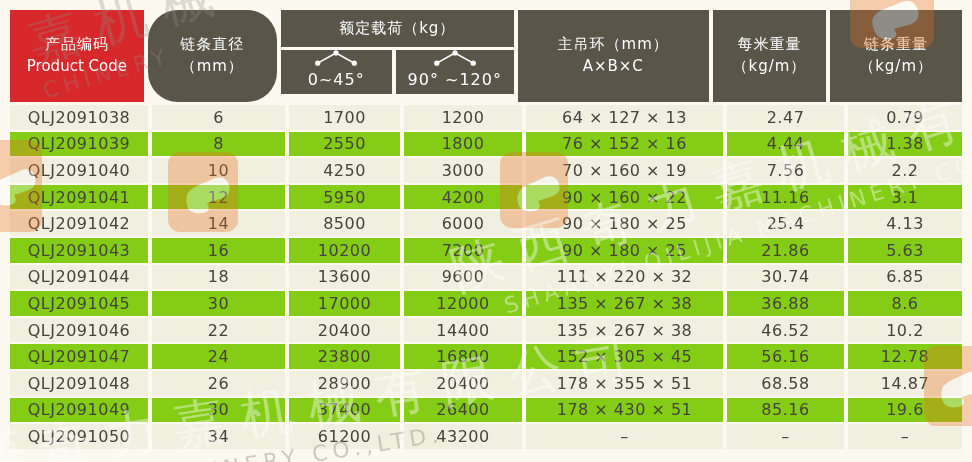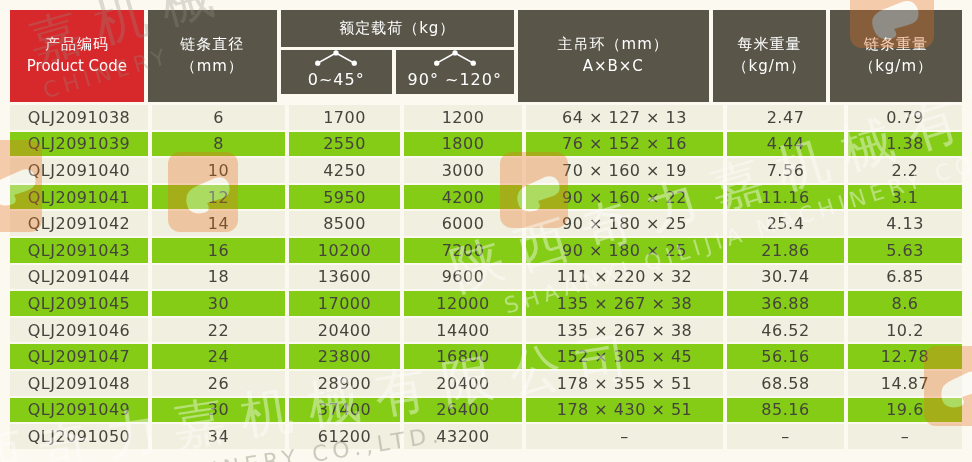--- a/index.html
+++ b/index.html
@@ -14,21 +14,21 @@
   
   .spec-table{position:absolute;left:10px;top:10px;width:952px;z-index:1;}
   .thead{display:flex;gap:4px;height:92px;}
   .hcell{
     background:#595549;color:#ffffff;
     display:flex;flex-direction:column;justify-content:center;align-items:center;
     text-align:center;font-size:15px;line-height:1.45;letter-spacing:1px;
   }
   .hcell.red{background:#d7282c;}
   .col-code{width:138px;}
-  .col-dia{width:133px;}
+  .col-dia{width:133px;border-radius:30px;}
   .col-load{width:233px;display:flex;flex-direction:column;gap:3px;}
   .col-load .htop{height:37px;width:100%;}
   .col-load .hsub{display:flex;gap:4px;height:44px;}
   .col-load .sub1{width:111px;}
   .col-load .sub2{width:118px;}
   .col-load .hcell{justify-content:flex-end;padding-bottom:3px;box-sizing:border-box;}
   .col-load .htop{justify-content:center;padding-bottom:0;}
   .angle-label{font-size:16px;letter-spacing:1px;margin-top:1px;}
   .col-ring{width:197px;}
   .col-wpm{width:117px;}

